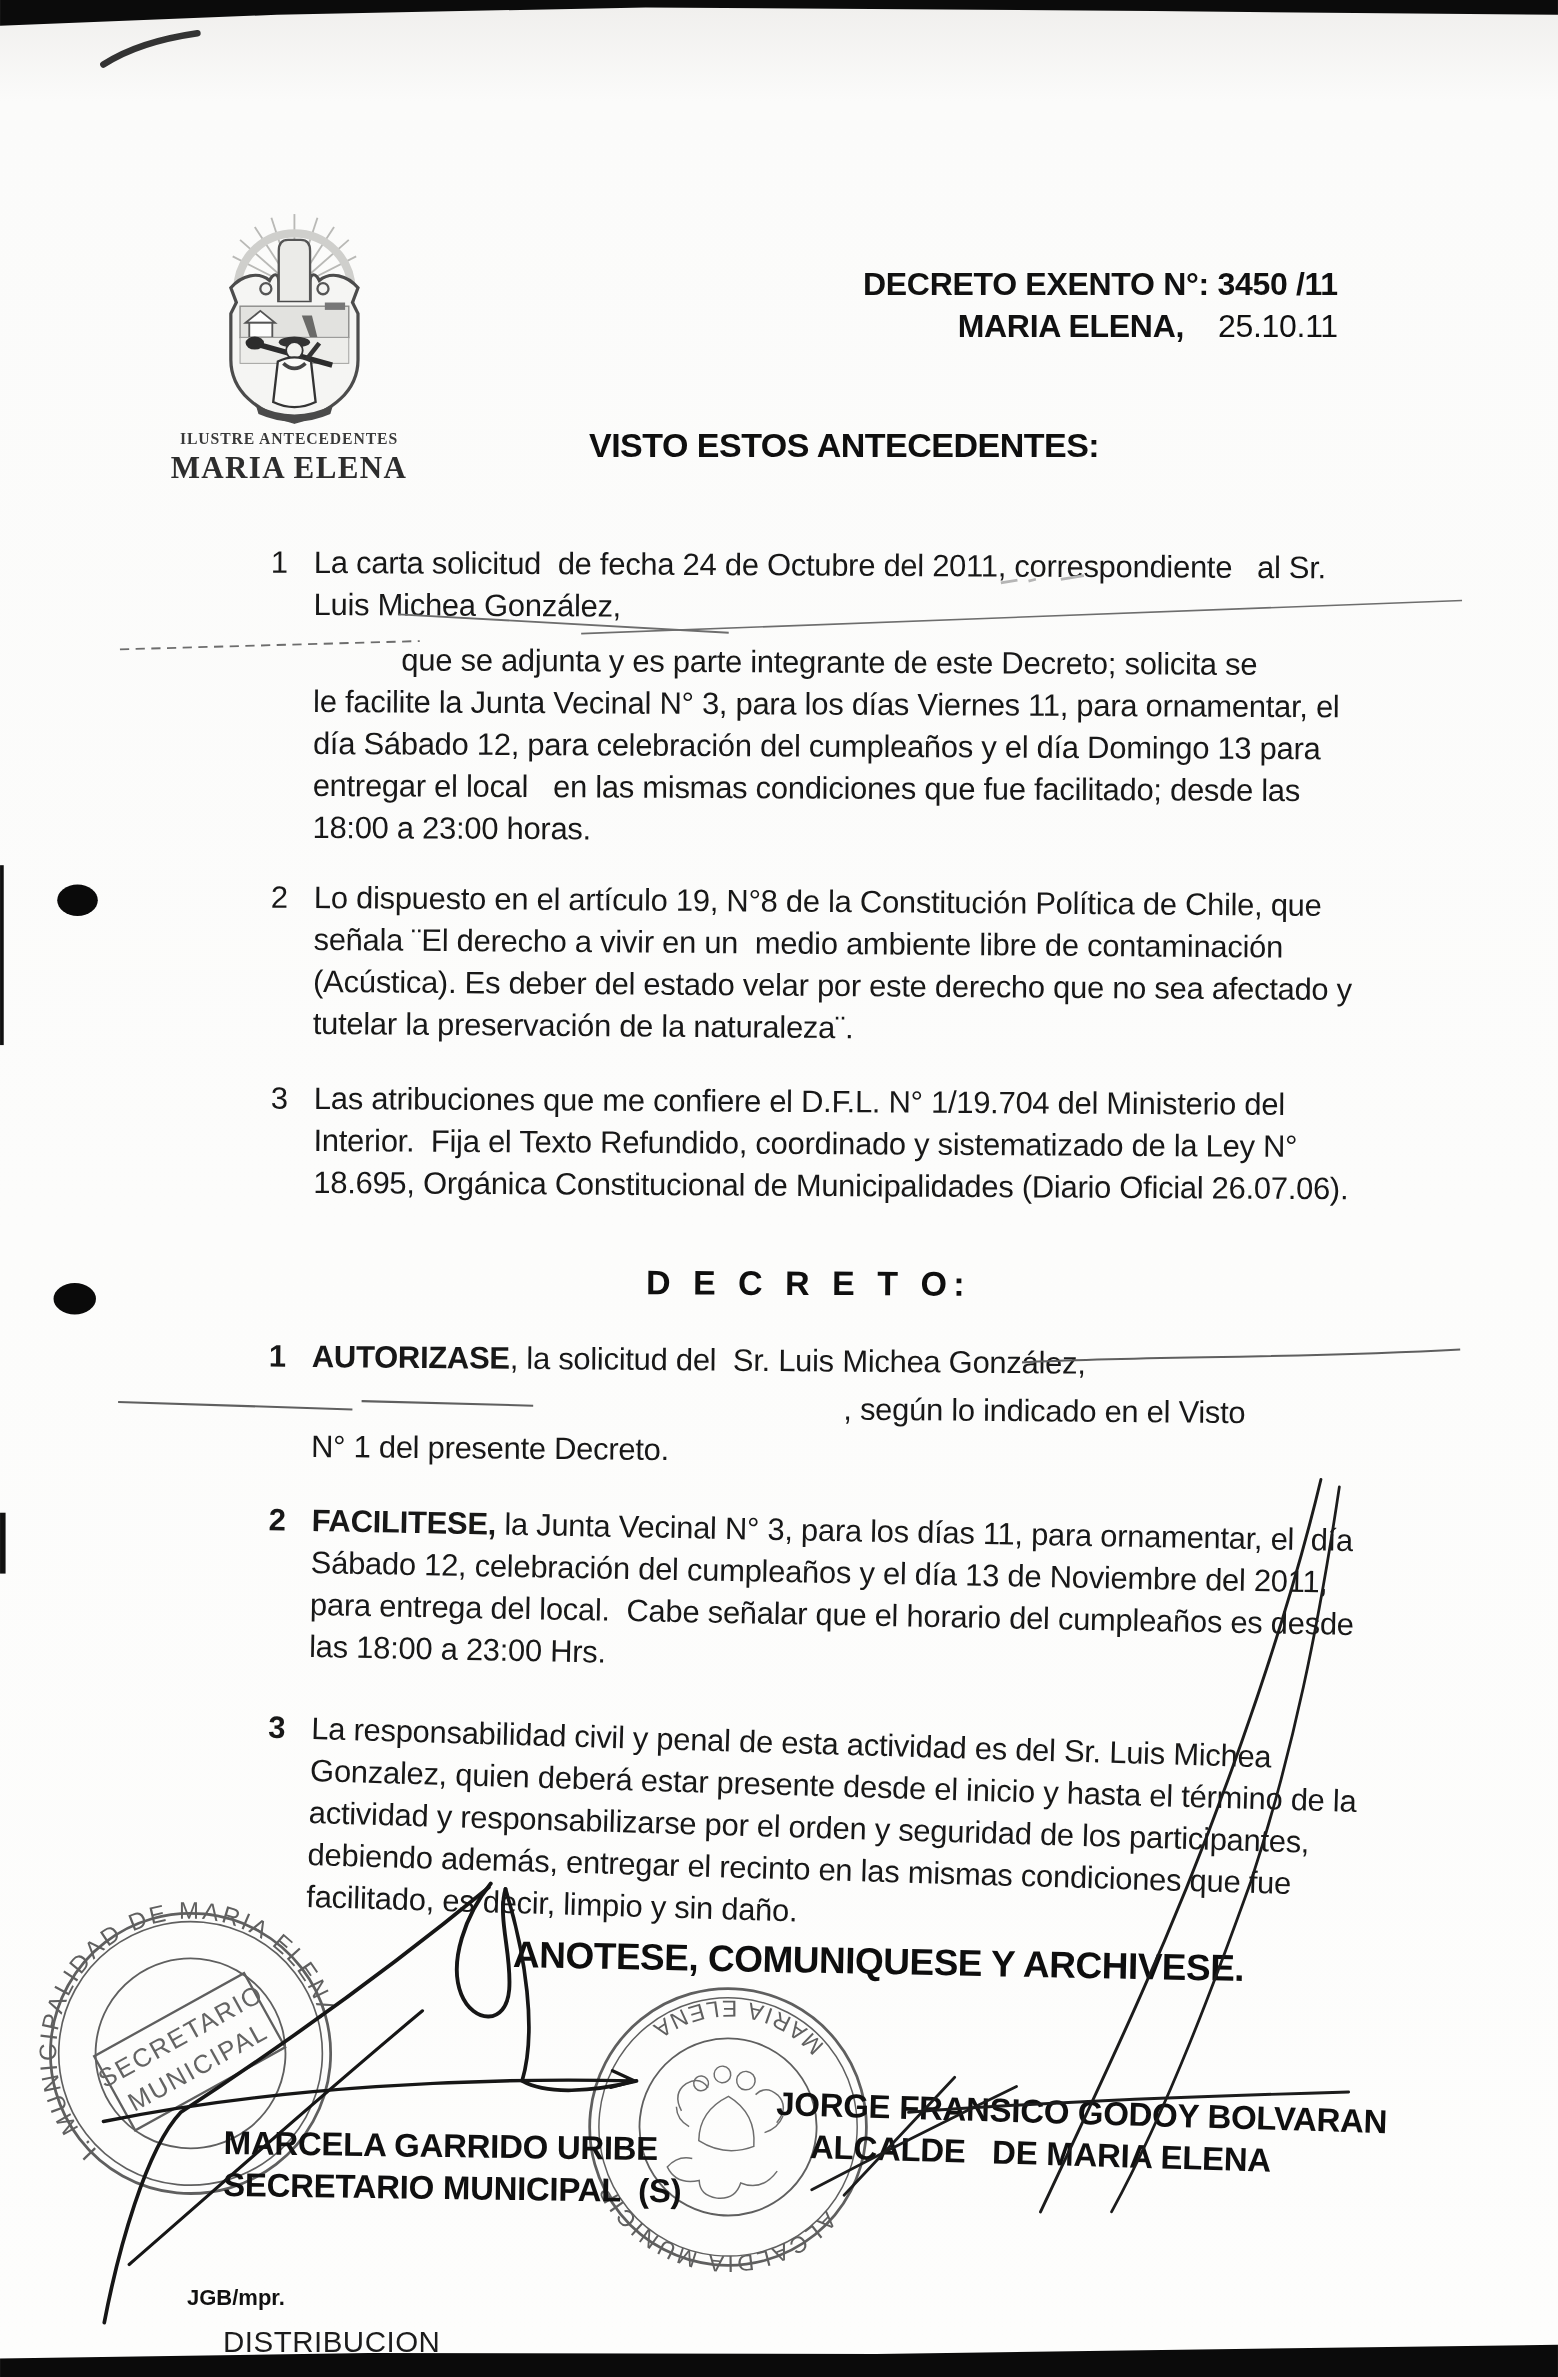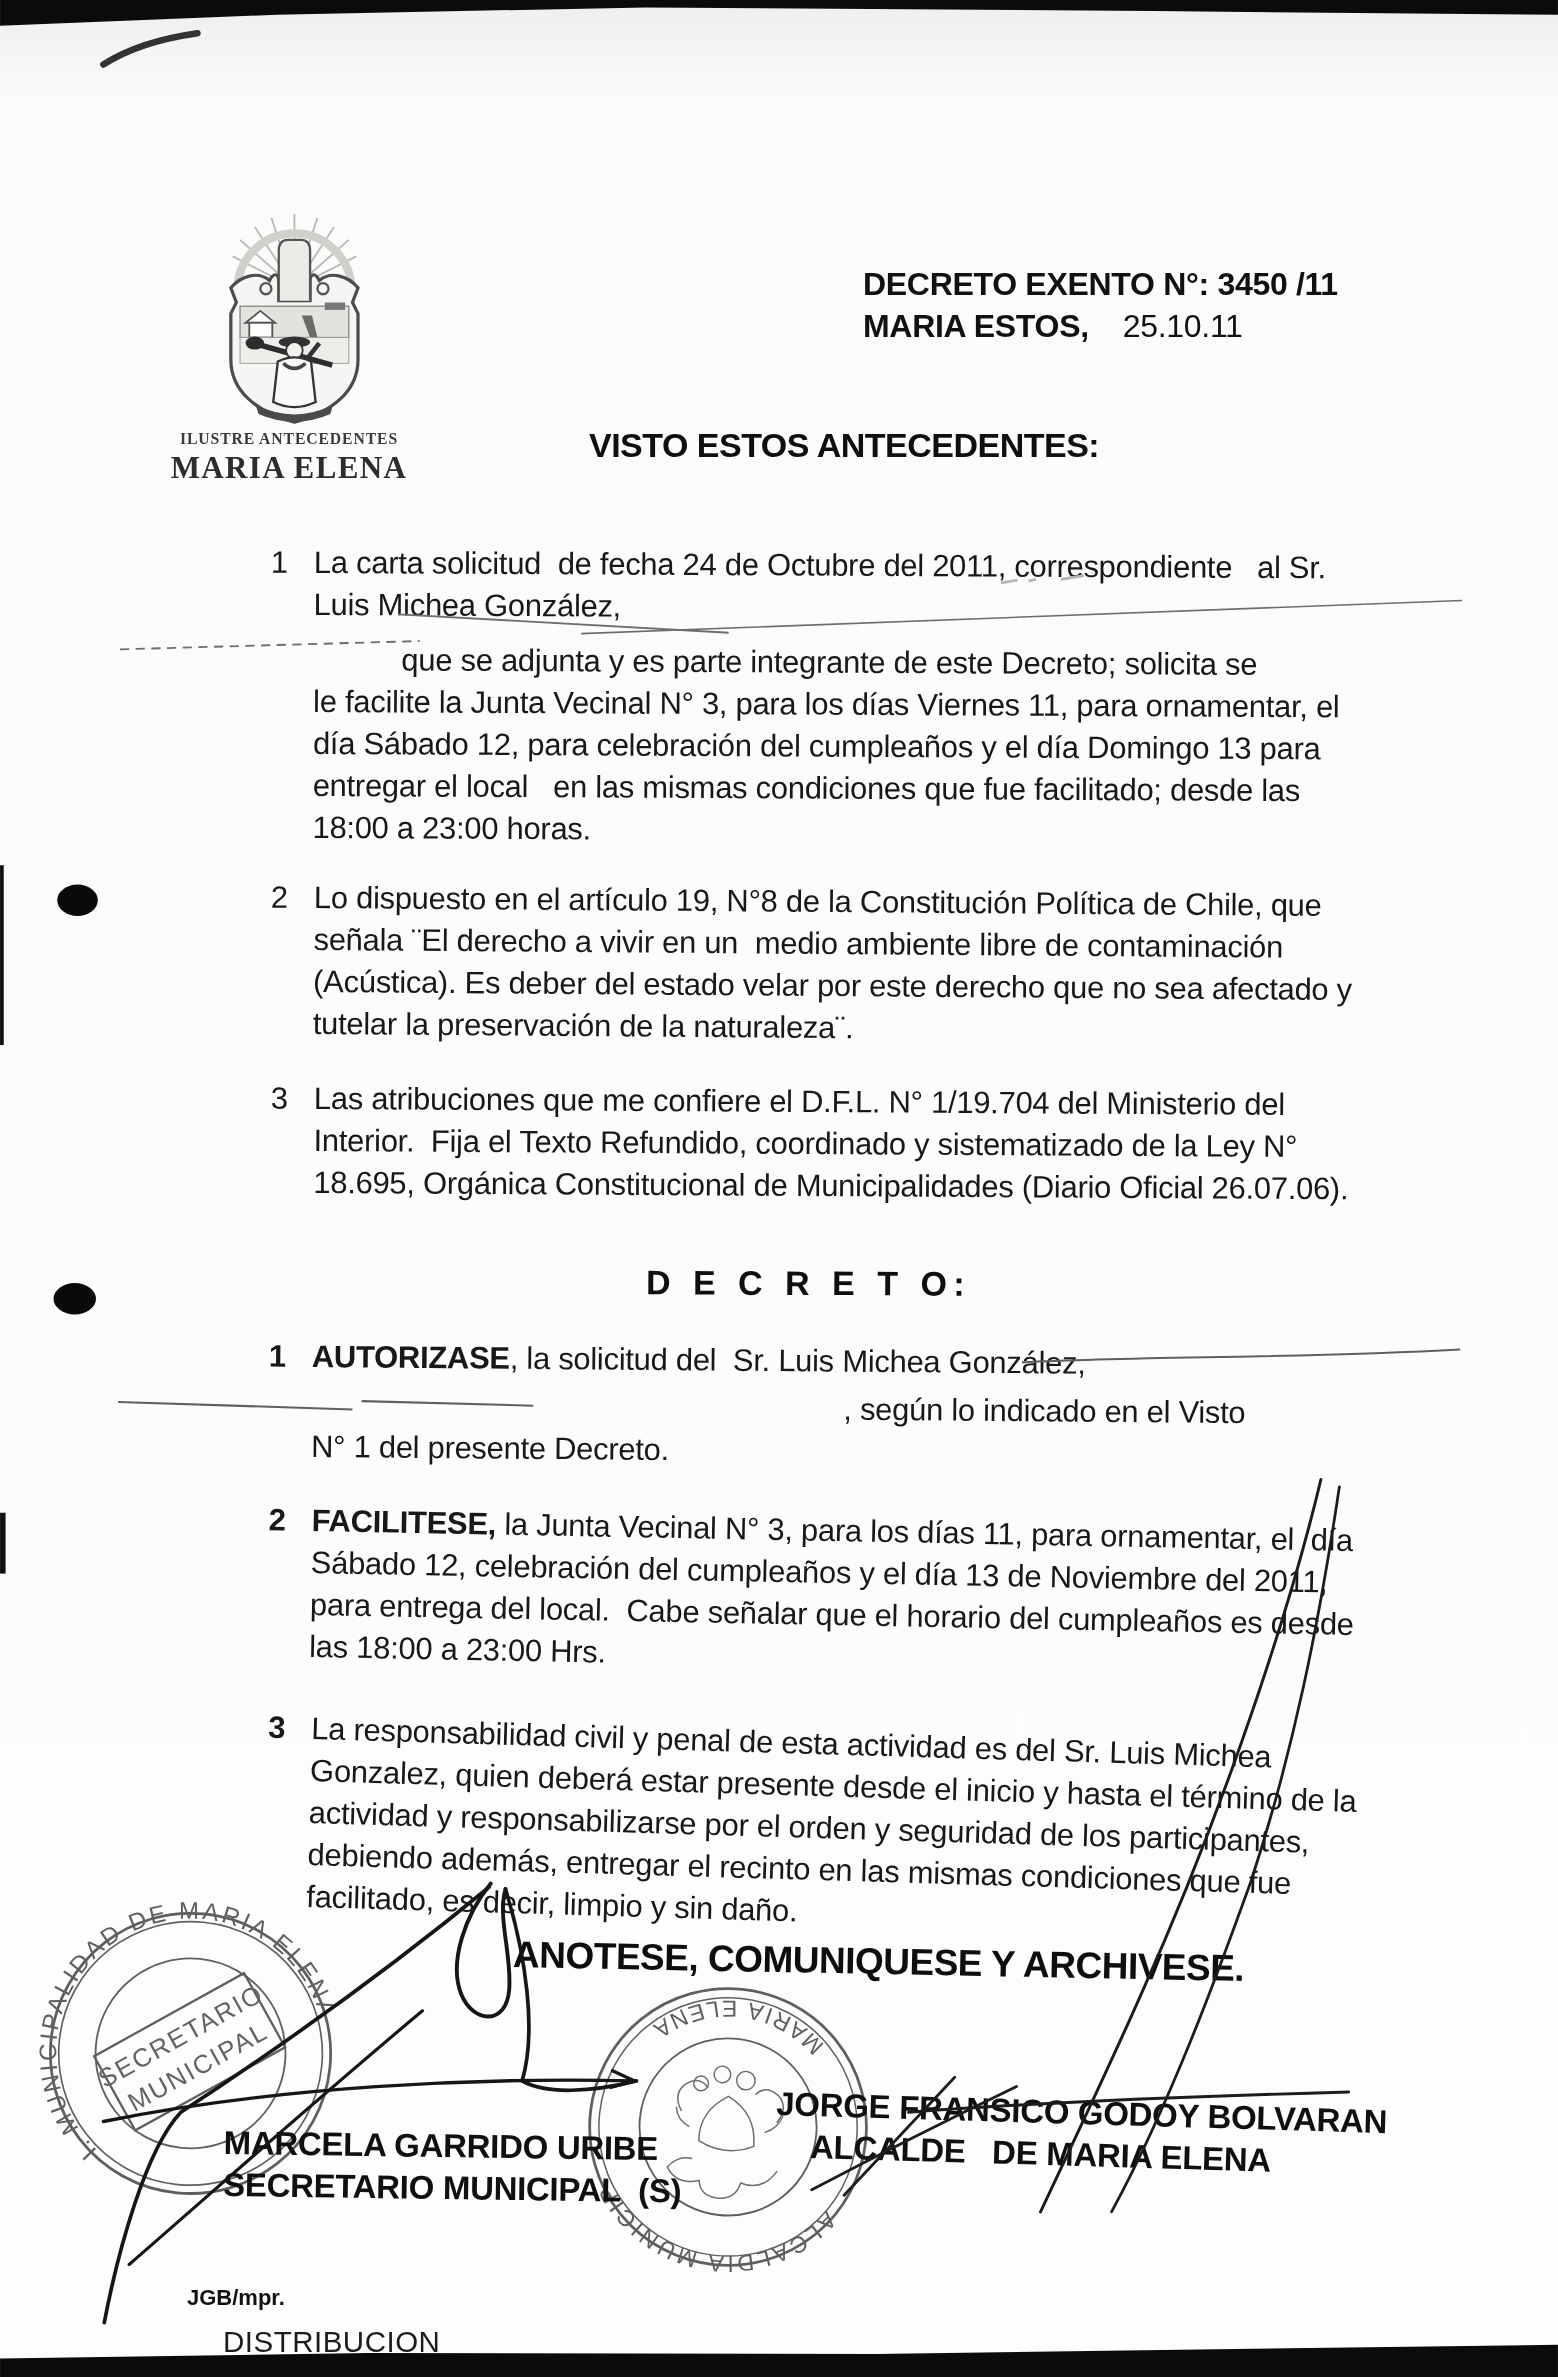--- a/index.html
+++ b/index.html
@@ -3,21 +3,21 @@
 <meta charset="utf-8">
 <style>
   html,body{margin:0;padding:0;background:#9a9a9a;}
   .page{
     position:relative;width:1558px;height:2377px;overflow:hidden;
     background:linear-gradient(180deg,#efeeec 0px,#fbfbfa 101px,#fdfdfc 100%);
     font-family:"Liberation Sans",sans-serif;color:#161616;
   }
   .abs{position:absolute;}
   
-  .hdr{left:863px;top:263px;font-weight:bold;font-size:32px;letter-spacing:-0.3px;line-height:42px;color:#111;}
+  .hdr{left:863px;top:263px;font-weight:bold;font-size:32px;letter-spacing:-0.3px;line-height:42px;color:#111;text-align:right;}
   .hdr .date{font-weight:normal;margin-left:34px;}
   
   .logo-text{left:168px;top:430px;width:242px;text-align:center;font-family:"Liberation Serif",serif;color:#3a3a3a;}
   .logo-text .l1{font-size:15.7px;font-weight:bold;letter-spacing:0.9px;}
   .logo-text .l2{font-size:31px;font-weight:bold;letter-spacing:1.4px;color:#2d2d2d;margin-top:1.8px;}
   
   .visto-h{left:589px;top:426px;font-size:34px;font-weight:bold;letter-spacing:-0.5px;color:#0f0f0f;text-align:center;}
   .decreto-h{left:646px;top:1264px;font-size:34px;font-weight:bold;letter-spacing:6.5px;color:#0f0f0f;transform:rotate(0.3deg);}
   
   .para{font-size:31px;line-height:42px;letter-spacing:-0.3px;color:#181818;transform-origin:left top;z-index:2;}
@@ -84,21 +84,21 @@
     <path d="M45,219 Q87,240 129,219 L126,229 Q87,246 48,229 Z" fill="#4a4a4a"></path>
   </svg>
 
   <div class="abs logo-text">
     <div class="l1">ILUSTRE ANTECEDENTES</div>
     <div class="l2">MARIA ELENA</div>
   </div>
 
   <div class="abs hdr">
     <div class="line"><span>DECRETO EXENTO N°:</span> <span>3450 /11</span></div>
-    <div class="line"><span>MARIA ESTOS,</span><span class="date">25.10.11</span></div>
+    <div class="line"><span>MARIA ELENA,</span><span class="date">25.10.11</span></div>
   </div>
 
   <div class="abs visto-h">VISTO ESTOS ANTECEDENTES:</div>
 
   <div class="abs para v1">
     <span class="num">1</span>
     <div class="line">La carta solicitud  de fecha 24 de Octubre del 2011, correspondiente   al Sr.</div>
     <div class="line">Luis Michea González,</div>
     <div class="line indent">que se adjunta y es parte integrante de este Decreto; solicita se</div>
     <div class="line">le facilite la Junta Vecinal N° 3, para los días Viernes 11, para ornamentar, el</div>

